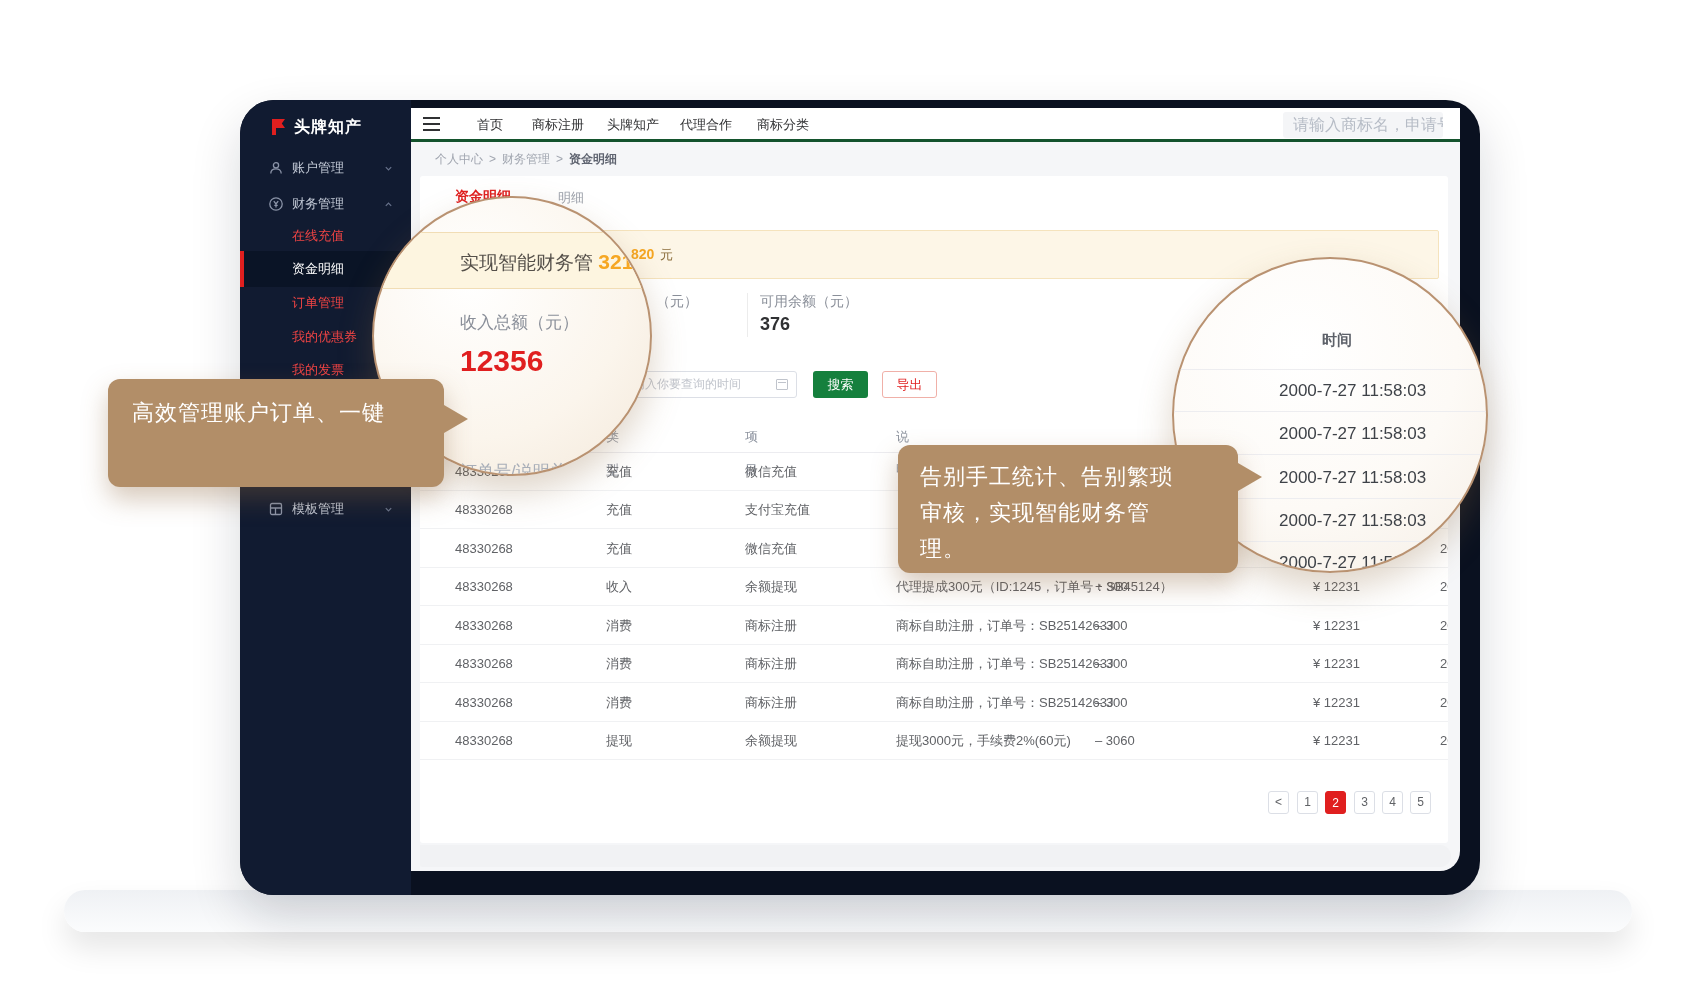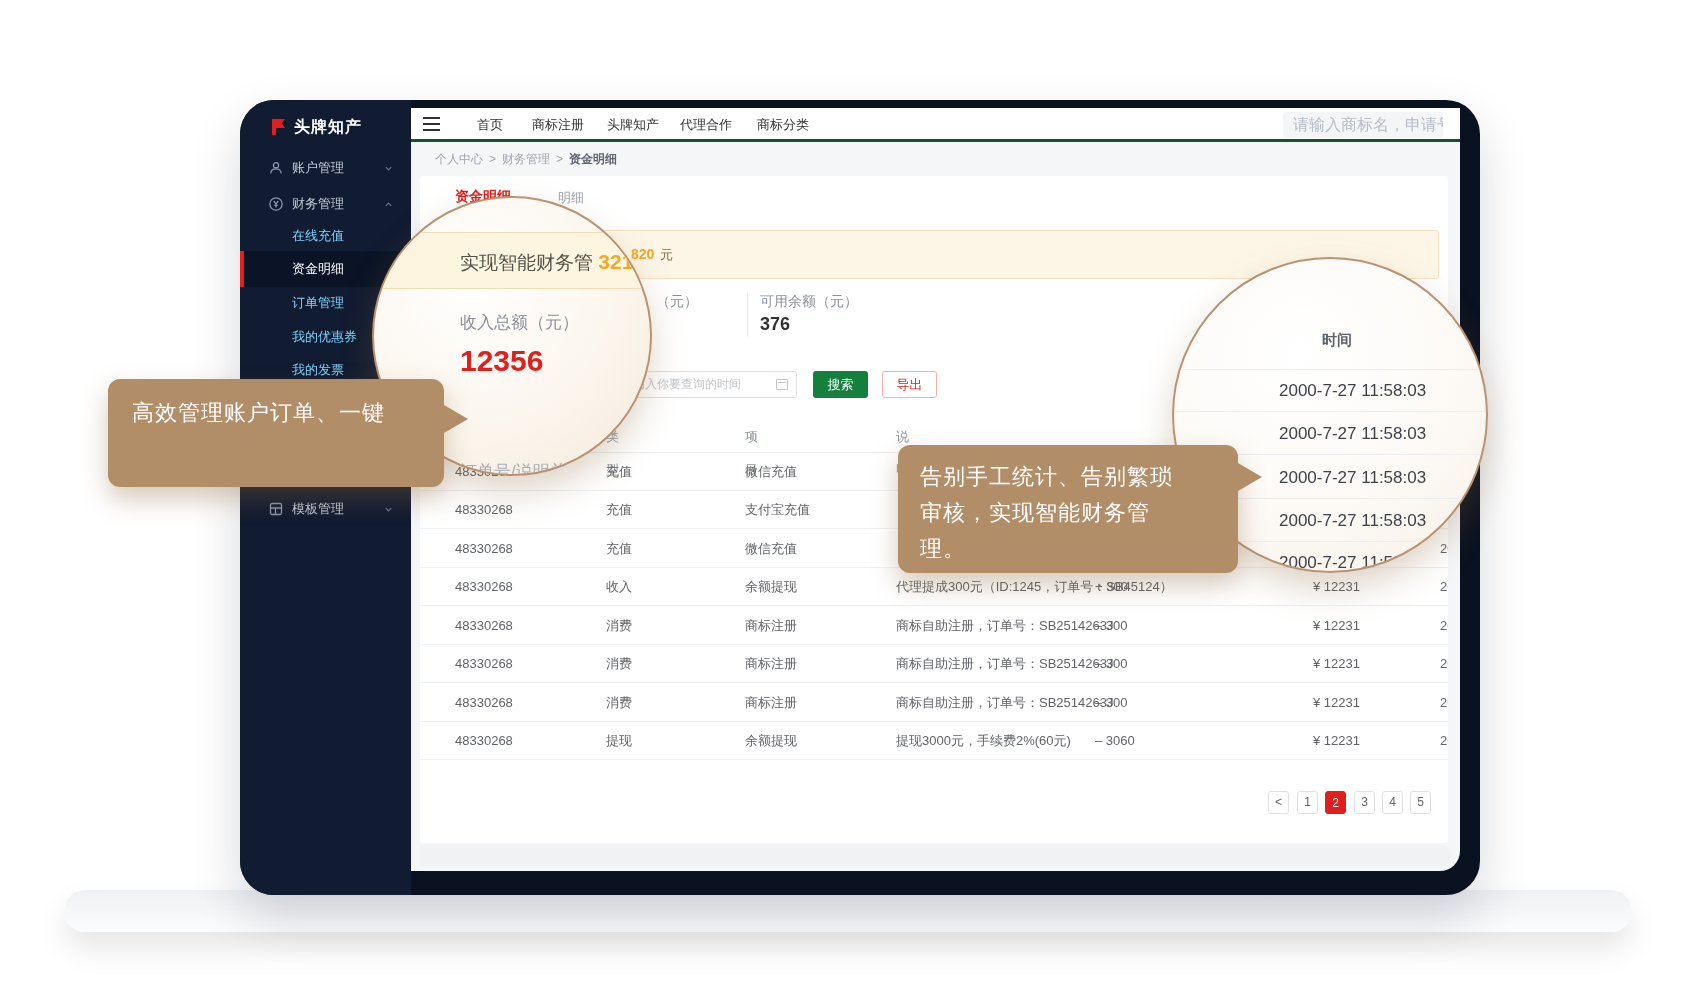--- a/index.html
+++ b/index.html
@@ -17,21 +17,21 @@
   
   .sidebar { position:absolute; left:0; top:0; width:171px; height:795px; background:#111b31; }
   .logo-row { position:absolute; left:29px; top:14px; height:26px; display:flex; align-items:center; }
   .logo-text { color:#fff; font-size:16px; font-weight:bold; letter-spacing:1px; margin-left:5px; }
   .side-item { position:absolute; left:0; width:171px; height:34px; line-height:34px;
     color:#c2c9d6; font-size:13px; }
   .side-item .lbl { position:absolute; left:52px; }
   .side-item .ic { position:absolute; left:28px; top:9px; width:16px; height:16px; color:#8b94a8; }
   .side-item .chev { position:absolute; right:18px; top:13px; width:9px; height:9px; color:#66718a; }
   .side-sub { position:absolute; left:0; width:171px; height:33px; line-height:33px;
-    color:#7dd3fc; font-size:13px; }
+    color:#ef4444; font-size:13px; }
   .side-sub .lbl { position:absolute; left:52px; }
   .side-sub.active { background:#0a1426; color:#ffffff; height:36px; line-height:36px; }
   .side-sub.active .bar { position:absolute; left:0; top:0; width:4px; height:36px; background:#e01f1f; }
 
   
   .main { position:absolute; left:171px; top:8px; width:1049px; height:763px;
     background:#f5f6f8; border-radius:0 0 20px 0; overflow:hidden; }
   .topbar { position:absolute; left:0; top:0; width:1049px; height:34px; background:#fff;
     border-bottom:3px solid #14532d; }
   .hamburger { position:absolute; left:12px; top:9px; width:17px; height:15px; }

